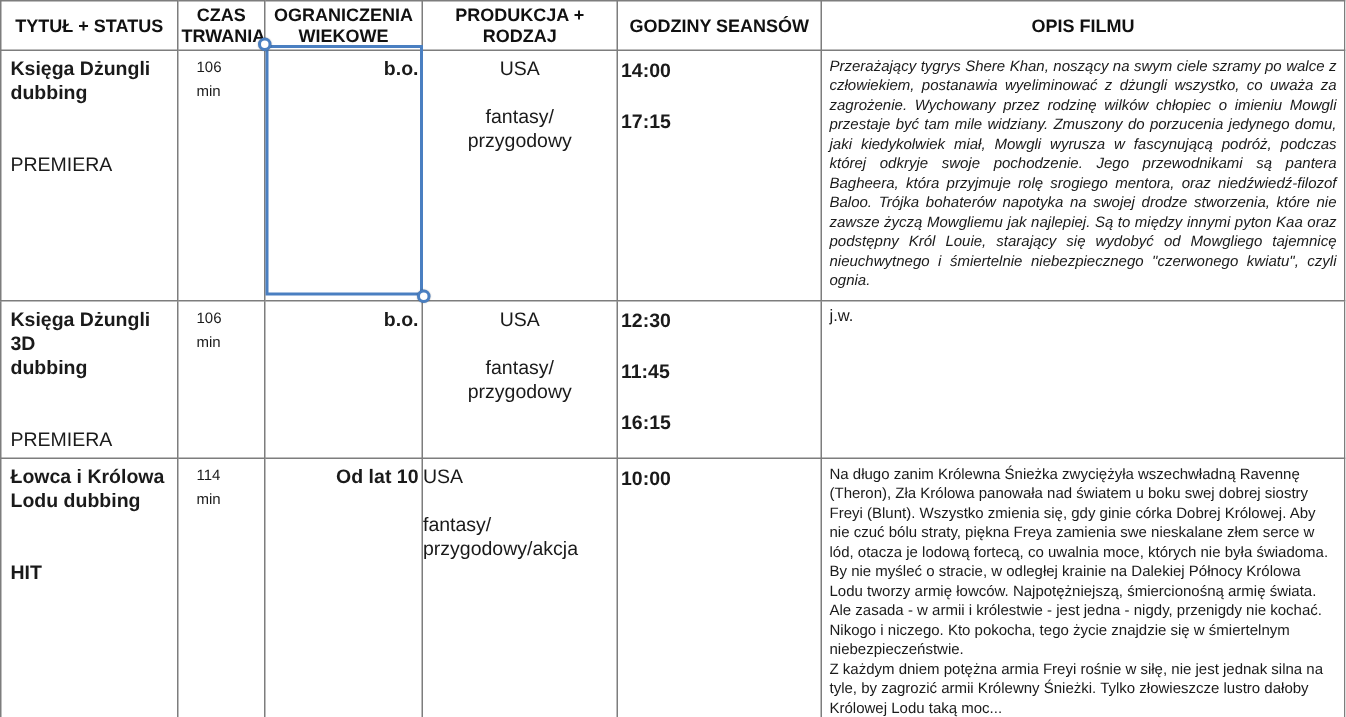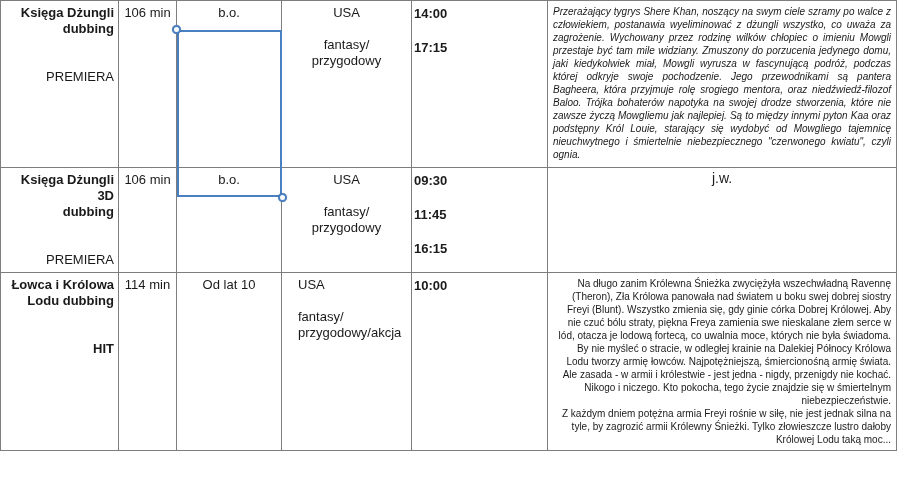--- a/index.html
+++ b/index.html
@@ -13,21 +13,20 @@
 
   table.schedule {
     border-collapse: collapse;
     table-layout: fixed;
     width: 896px;
   }
   th, td {
     border: 1px solid #7d7d7d;
     vertical-align: top;
     overflow: hidden;
-    text-align: right;
   }
   th {
     vertical-align: middle;
     font-size: 12px;
     font-weight: bold;
     line-height: 14px;
     text-align: center;
     padding: 2px 2px;
     color: #111;
   }
@@ -41,40 +40,40 @@
     font-size: 13px; font-weight: bold; line-height: 16px;
     white-space: pre-line;
   }
   .movie-status {
     font-size: 13px; line-height: 16px; margin-top: 32px;
     white-space: pre-line;
   }
   .movie-status.bold { font-weight: bold; }
 
   td.duration-cell {
-    text-align: center; font-size: 13px; line-height: 16px; padding: 4px 2px;
+    text-align: left; font-size: 10px; line-height: 16px; padding: 4px 12px;
   }
   td.age-cell {
-    text-align: center; font-size: 13px; line-height: 16px; padding: 4px 2px;
+    text-align: right; font-size: 13px; line-height: 16px; padding: 4px 2px; font-weight: bold;
   }
   td.production-cell {
-    font-size: 13px; line-height: 16px; padding: 4px 16px;
+    font-size: 13px; line-height: 16px; padding: 4px 0;
     white-space: pre-line; text-align: center;
   }
   td.production-cell.left { text-align: left; }
   td.showtimes-cell {
     text-align: left; font-weight: bold; font-size: 13px; line-height: 17px;
     padding: 4px 2px; white-space: pre-line;
   }
   td.description-cell {
     font-size: 10px; line-height: 13px; padding: 4px 5px 4px 5px;
     white-space: pre-line;
   }
   td.description-cell.justify { text-align: justify; font-style: italic; }
-  td.description-cell.center { text-align: center; font-size: 14px; }
+  td.description-cell.center { text-align: left; font-size: 11px; }
 
   
   .cell-selection {
     position: absolute;
     left: 177px; top: 30px;
     width: 105px; height: 167px;
     border: 2px solid #4a7fc1;
     pointer-events: auto;
     background: transparent;
   }
@@ -98,20 +97,28 @@
     <colgroup>
       <col style="width:118px">
       <col style="width:58px">
       <col style="width:105px">
       <col style="width:130px">
       <col style="width:136px">
       <col style="width:349px">
     </colgroup>
 
     <tbody>
+        <tr class="header-row">
+      <th>TYTUŁ + STATUS</th>
+      <th>CZAS TRWANIA</th>
+      <th>OGRANICZENIA WIEKOWE</th>
+      <th>PRODUKCJA + RODZAJ</th>
+      <th>GODZINY SEANSÓW</th>
+      <th>OPIS FILMU</th>
+    </tr>
 
     <tr class="row-1">
       <td class="title-cell">
         <div class="movie-title">Księga Dżungli
 dubbing</div>
         <div class="movie-status">PREMIERA</div>
       </td>
       <td class="duration-cell">106 min</td>
       <td class="age-cell">b.o.</td>
       <td class="production-cell">USA
@@ -130,21 +137,21 @@
 3D
 dubbing</div>
         <div class="movie-status">PREMIERA</div>
       </td>
       <td class="duration-cell">106 min</td>
       <td class="age-cell">b.o.</td>
       <td class="production-cell">USA
 
 fantasy/
 przygodowy</td>
-      <td class="showtimes-cell">09:30
+      <td class="showtimes-cell">12:30
 
 11:45
 
 16:15</td>
       <td class="description-cell center">j.w.</td>
     </tr>
 
     <tr class="row-3">
       <td class="title-cell">
         <div class="movie-title">Łowca i Królowa

